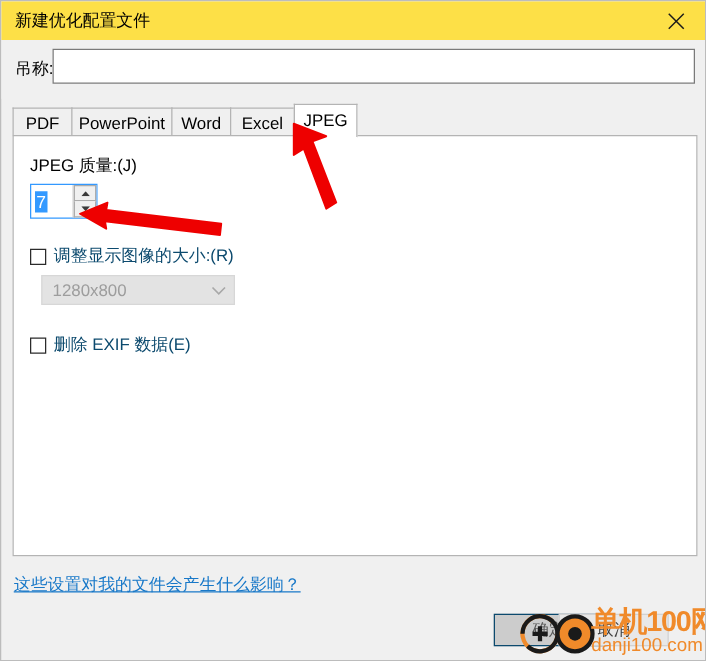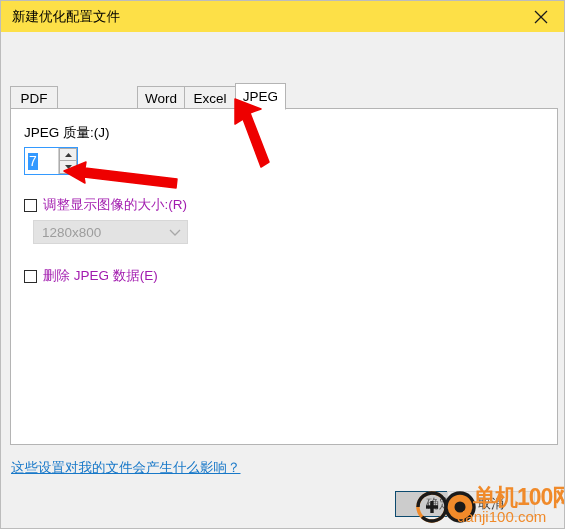--- a/index.html
+++ b/index.html
@@ -194,21 +194,21 @@
     width: 13px;
     height: 13px;
     border: 1px solid #2b2b2b;
     background: #ffffff;
     box-sizing: border-box;
     flex: 0 0 auto;
   }
   .checkrow-label {
     margin-left: 6px;
     font-size: 13.5px;
-    color: #a21caf;
+    color: #0c4a6e;
     white-space: nowrap;
   }
 
   
   .combo {
     position: absolute;
     left: 22px;
     top: 111px;
     width: 155px;
     height: 24px;
@@ -299,21 +299,21 @@
     left: 60px;
     top: 0px;
     font-size: 23px;
     font-weight: bold;
     color: #f08a2a;
     letter-spacing: -1px;
     white-space: nowrap;
   }
   .wm-text-bottom {
     position: absolute;
-    left: 44px;
+    left: 60px;
     top: 26px;
     font-size: 15px;
     color: #f08a2a;
     white-space: nowrap;
   }
   .wm-logo {
     position: absolute;
     left: 0;
     top: 2px;
   }
@@ -328,24 +328,31 @@
     <div class="titlebar-close">
       <span>
         <svg width="14" height="14" viewBox="0 0 14 14">
           <line x1="1" y1="1" x2="13" y2="13" stroke="#1a1a1a" stroke-width="1.2"></line>
           <line x1="13" y1="1" x2="1" y2="13" stroke="#1a1a1a" stroke-width="1.2"></line>
         </svg>
       </span>
     </div>
   </div>
 
+  <div class="name-row">
+    <div class="name-label">吊称:</div>
+    <input class="name-input" type="text" value="" style="">
+  </div>
 
   <div class="tabstrip">
     <div class="tab" style="left:0px;width:48px;">
       <span>PDF</span>
+    </div>
+    <div class="tab" style="left:47px;width:81px;">
+      <span>PowerPoint</span>
     </div>
     <div class="tab" style="left:127px;width:48px;">
       <span>Word</span>
     </div>
     <div class="tab" style="left:174px;width:52px;">
       <span>Excel</span>
     </div>
     <div class="tab selected" style="left:225px;width:51px;">
       <span>JPEG</span>
     </div>
@@ -386,21 +393,21 @@
       <span class="combo-value">1280x800</span>
       <span class="combo-arrow">
         <svg width="12" height="8" viewBox="0 0 12 8">
           <polyline points="1,2 6,7 11,2" fill="none" stroke="#a8a8a8" stroke-width="1.3"></polyline>
         </svg>
       </span>
     </div>
 
     <div class="checkrow" style="left:13px;top:158px;">
       <span class="checkbox-box"></span>
-      <span class="checkrow-label">删除 JPEG 数据(E)</span>
+      <span class="checkrow-label">删除 EXIF 数据(E)</span>
     </div>
 
   </div>
 
   <a class="help-link" href="#">这些设置对我的文件会产生什么影响？</a>
 
   <div class="btn btn-ok">
     <span>确定</span>
   </div>
   <div class="btn btn-cancel">

